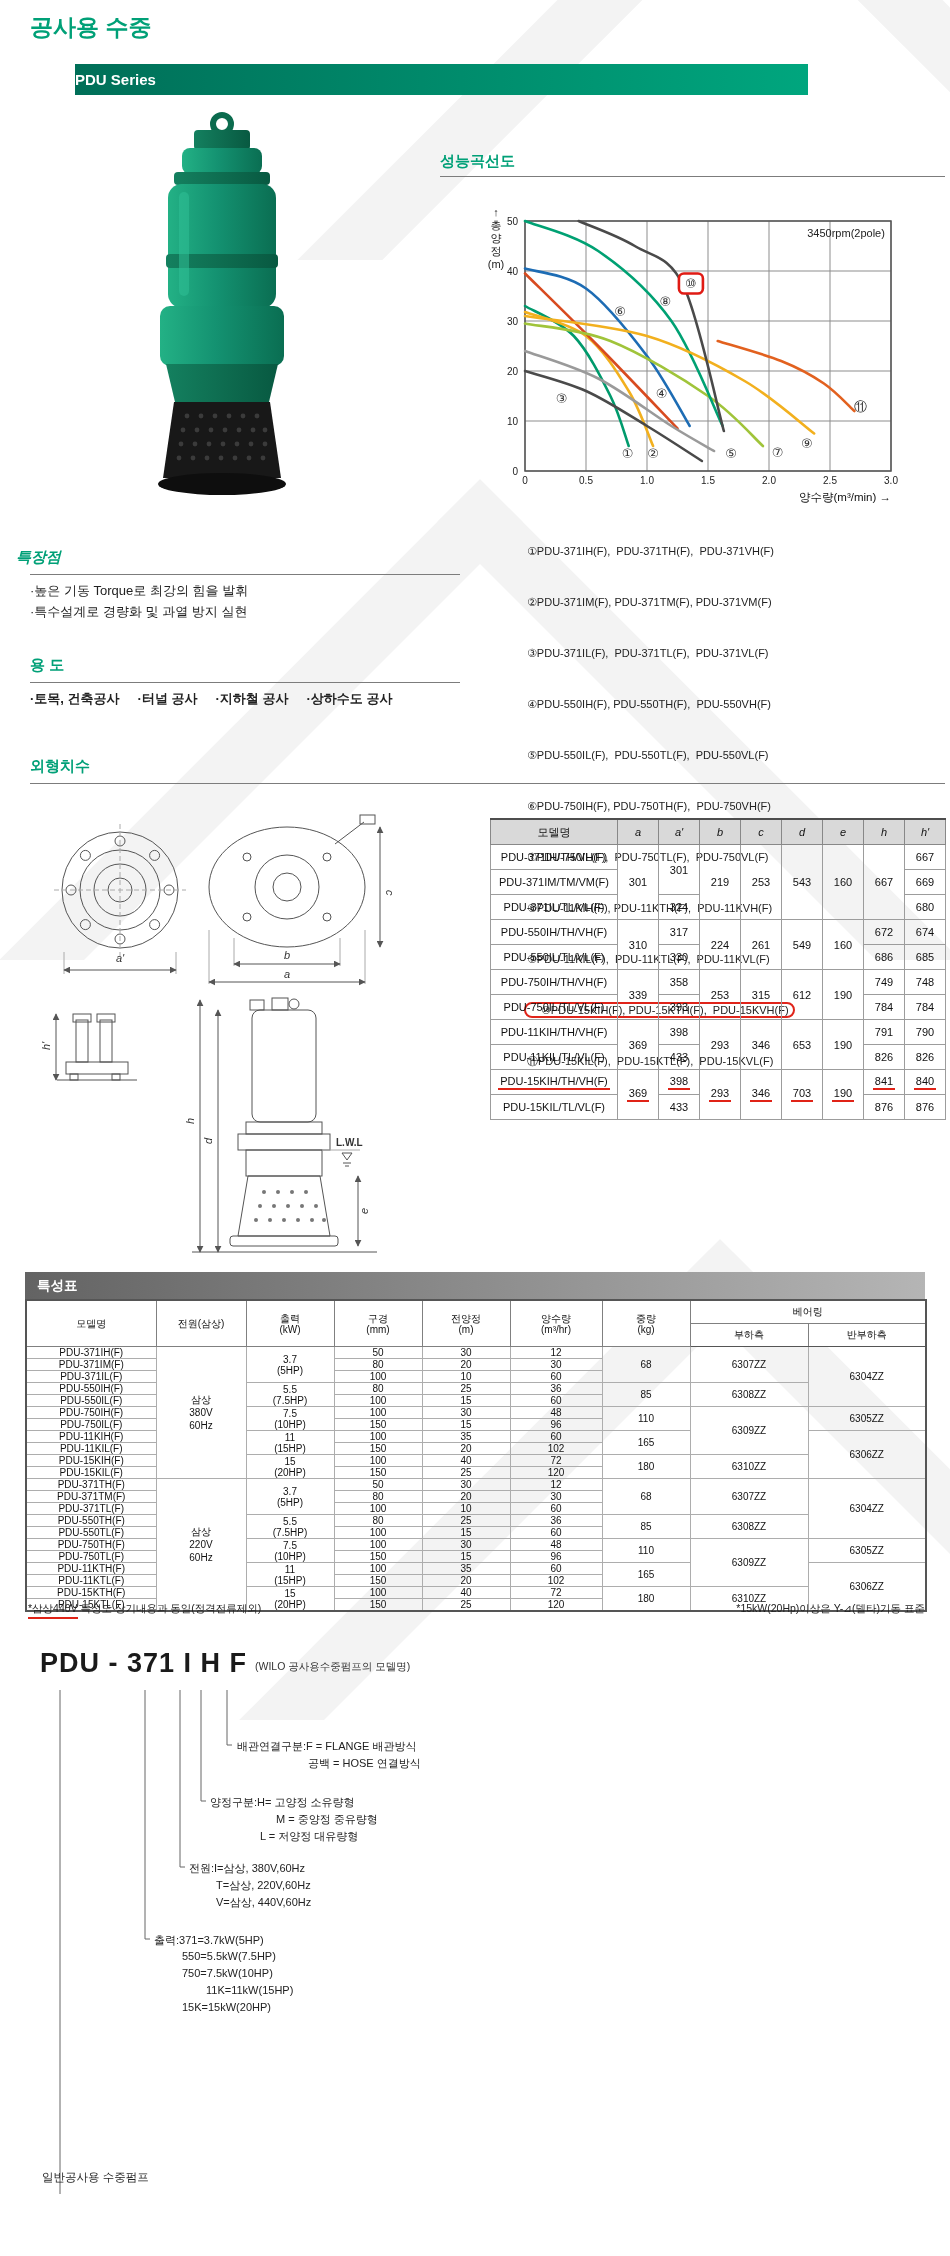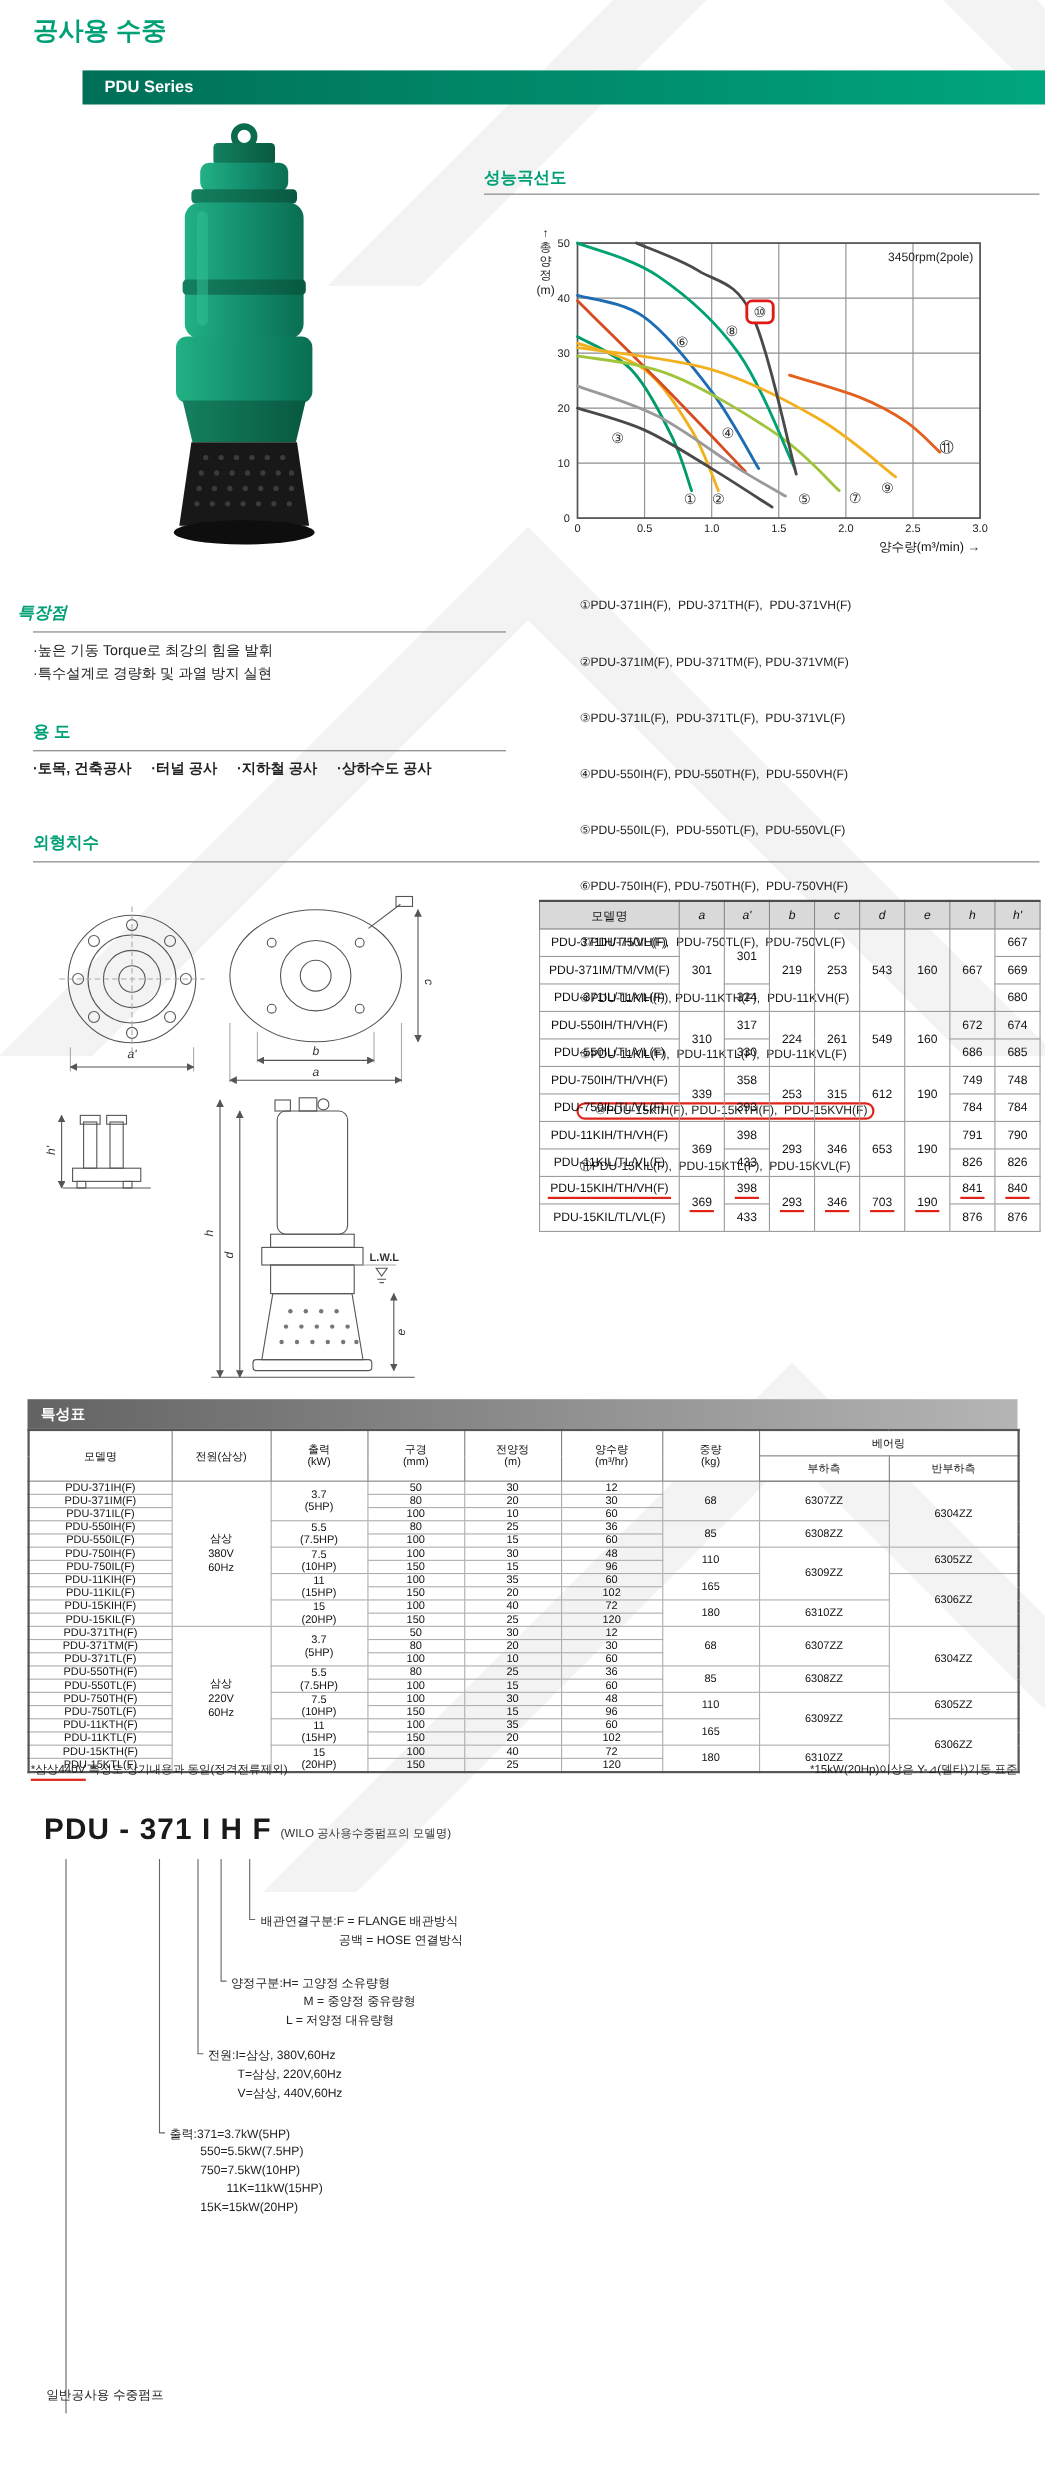--- a/index.html
+++ b/index.html
@@ -1,23 +1,23 @@
 <!DOCTYPE html>
 <html><head>
 <meta charset="utf-8">
 <style>
   html,body{margin:0;padding:0;background:#fff;}
   #page{position:relative;width:950px;height:2256px;background:#ffffff;overflow:hidden;
         font-family:"Liberation Sans","DejaVu Sans",sans-serif;color:#222;}
   .wm{position:absolute;z-index:0;border-style:solid;border-color:#f3f3f3 transparent transparent #f3f3f3;transform:rotate(45deg);}
   
   #title{position:absolute;left:30px;top:12px;z-index:2;font-size:23px;font-weight:bold;color:#00a077;margin:0;}
-  .series-bar{position:absolute;left:75px;top:64px;width:875px;height:31px;z-index:2;box-sizing:border-box;
+  .series-bar{position:absolute;left:75px;top:64px;width:733px;height:31px;z-index:2;box-sizing:border-box;
      background:linear-gradient(90deg,#006f58,#00a67e);color:#fff;font-size:15px;font-weight:bold;
-     line-height:31px;padding-left:20px;}
+     line-height:31px;}
   .sec-title{position:absolute;z-index:2;font-size:15px;font-weight:bold;color:#00a077;}
   .rule{position:absolute;z-index:2;height:1px;background:#7c7c7c;}
   
   #chart-wrap{position:absolute;left:455px;top:185px;width:490px;height:322px;z-index:2;}
   .ylab{position:absolute;left:487px;top:206px;width:18px;z-index:3;font-size:11px;line-height:13px;
         text-align:center;white-space:pre-line;color:#222;}
   .tick{font-size:10px;fill:#222;}
   .clabel{font-size:13px;fill:#333;}
   .anno{font-size:11px;fill:#222;}
   .axlabel{font-size:11.5px;fill:#111;}

